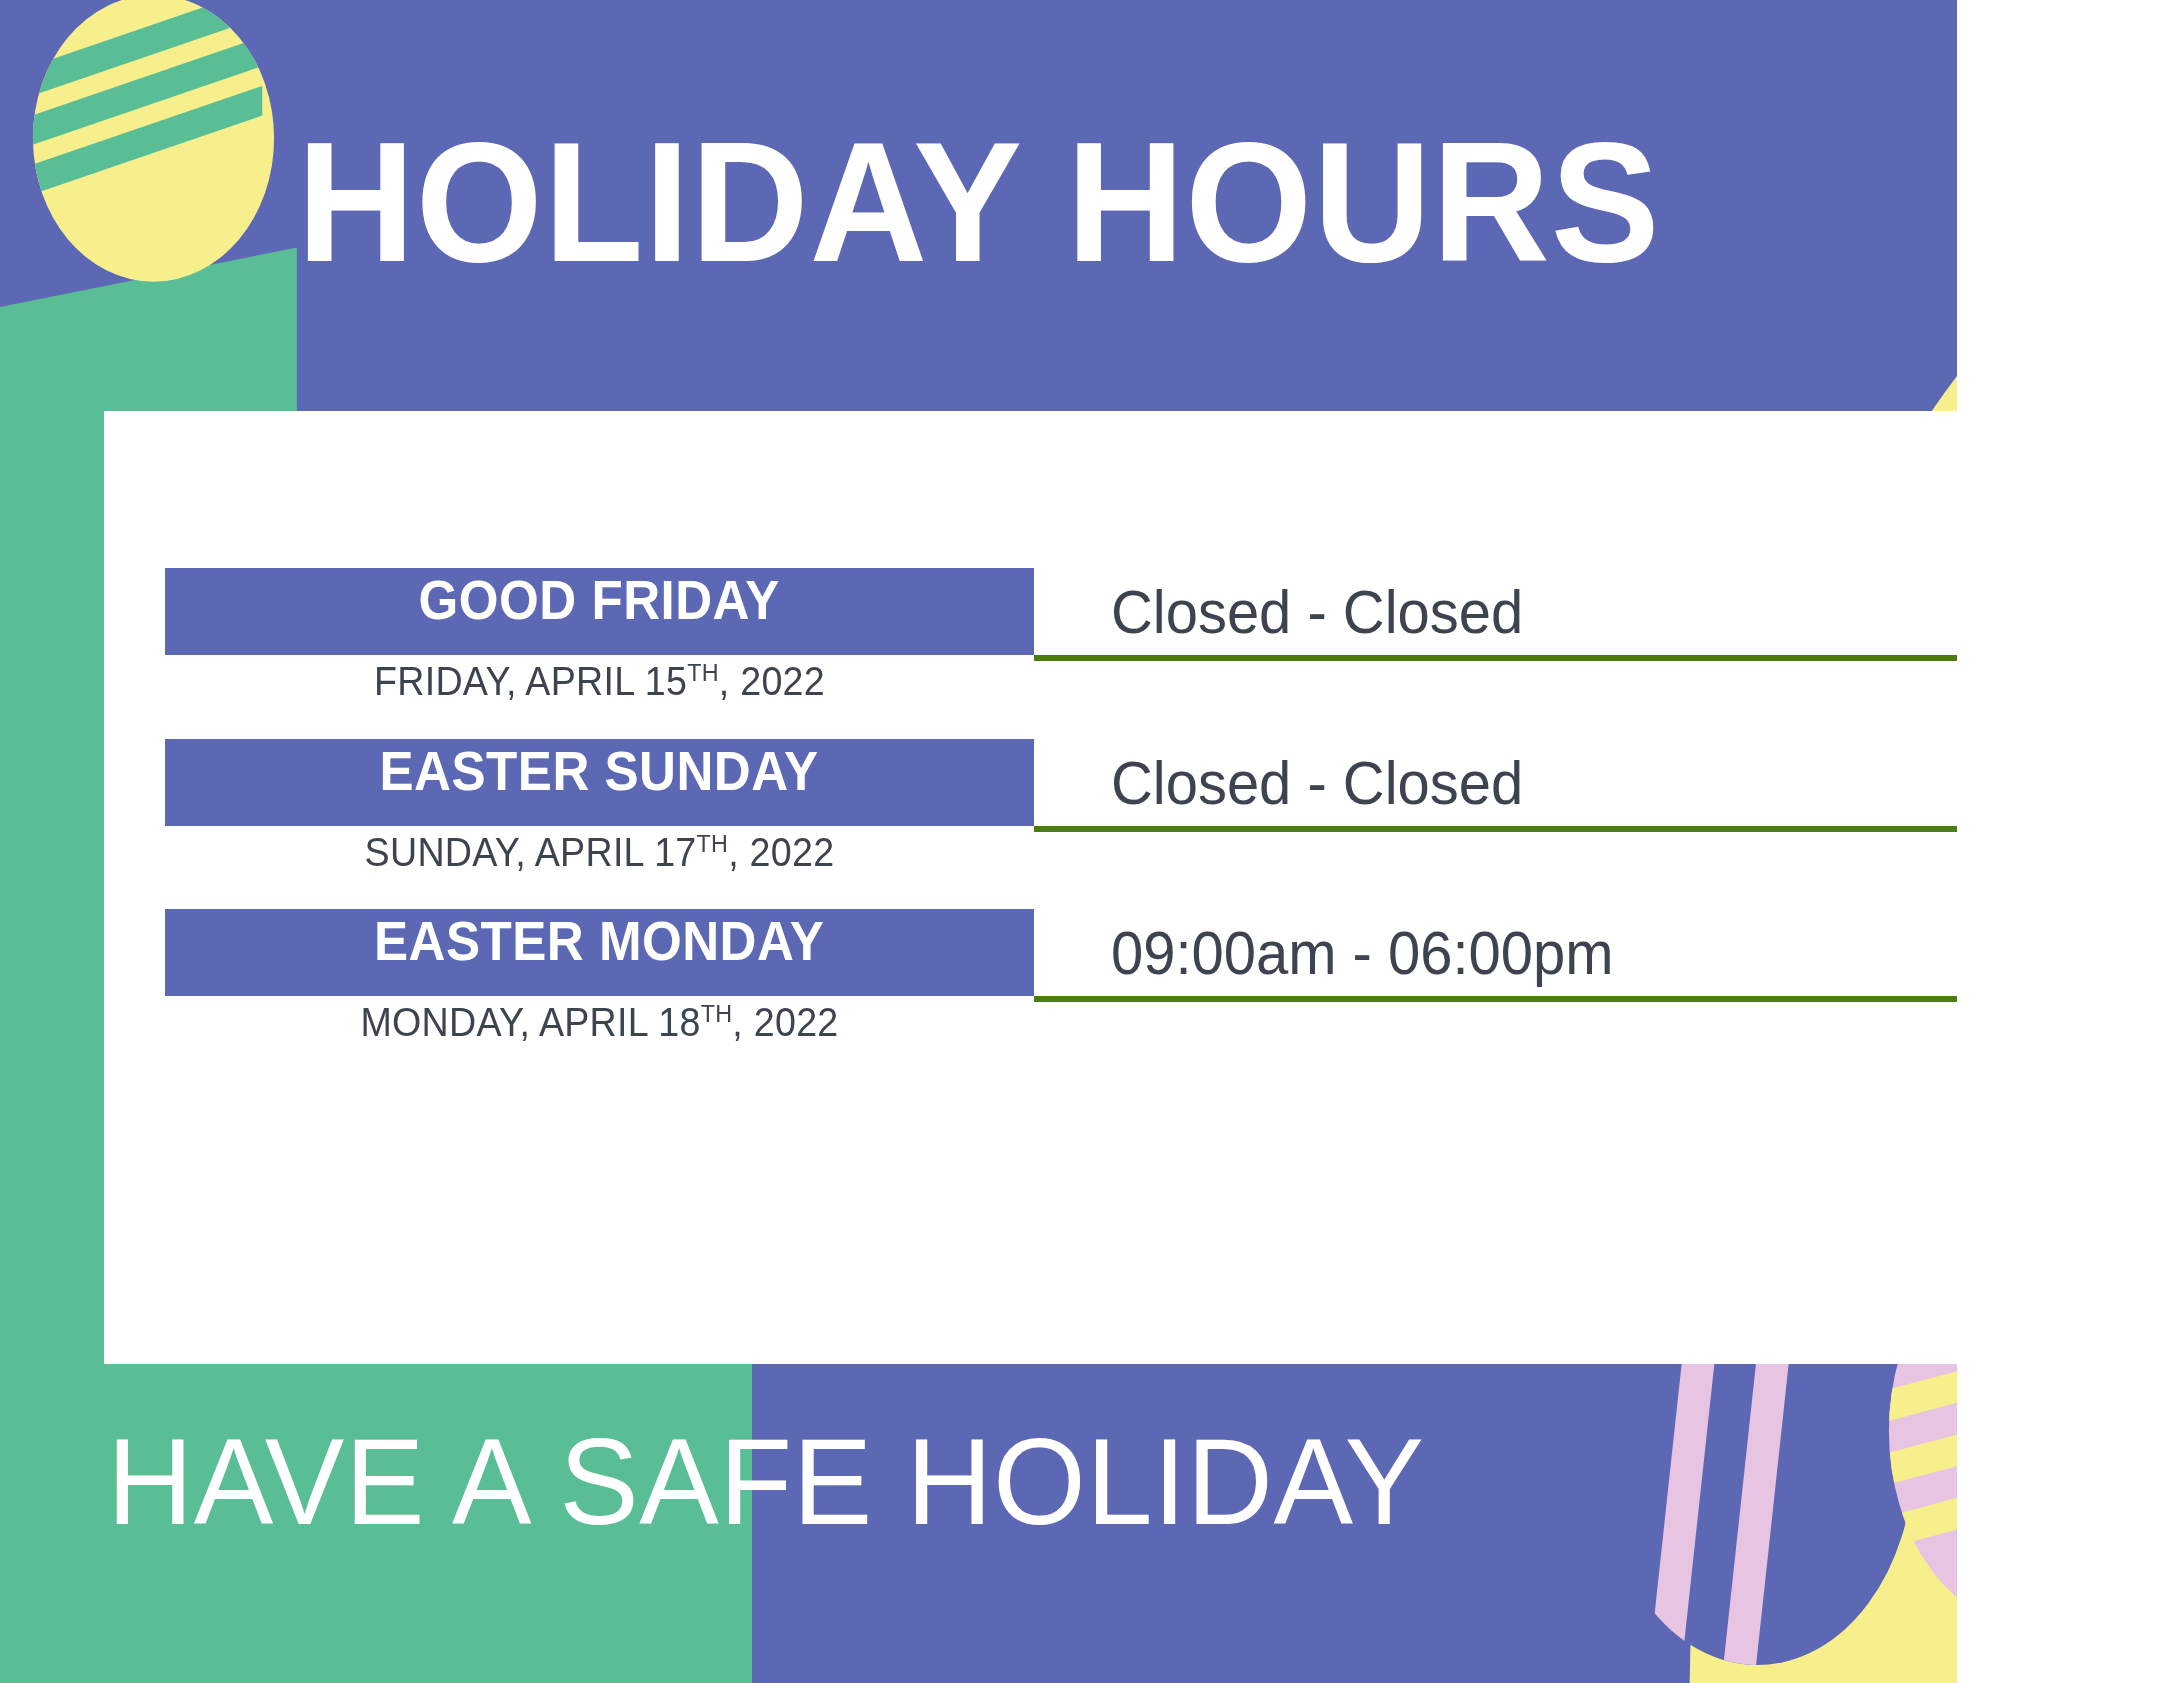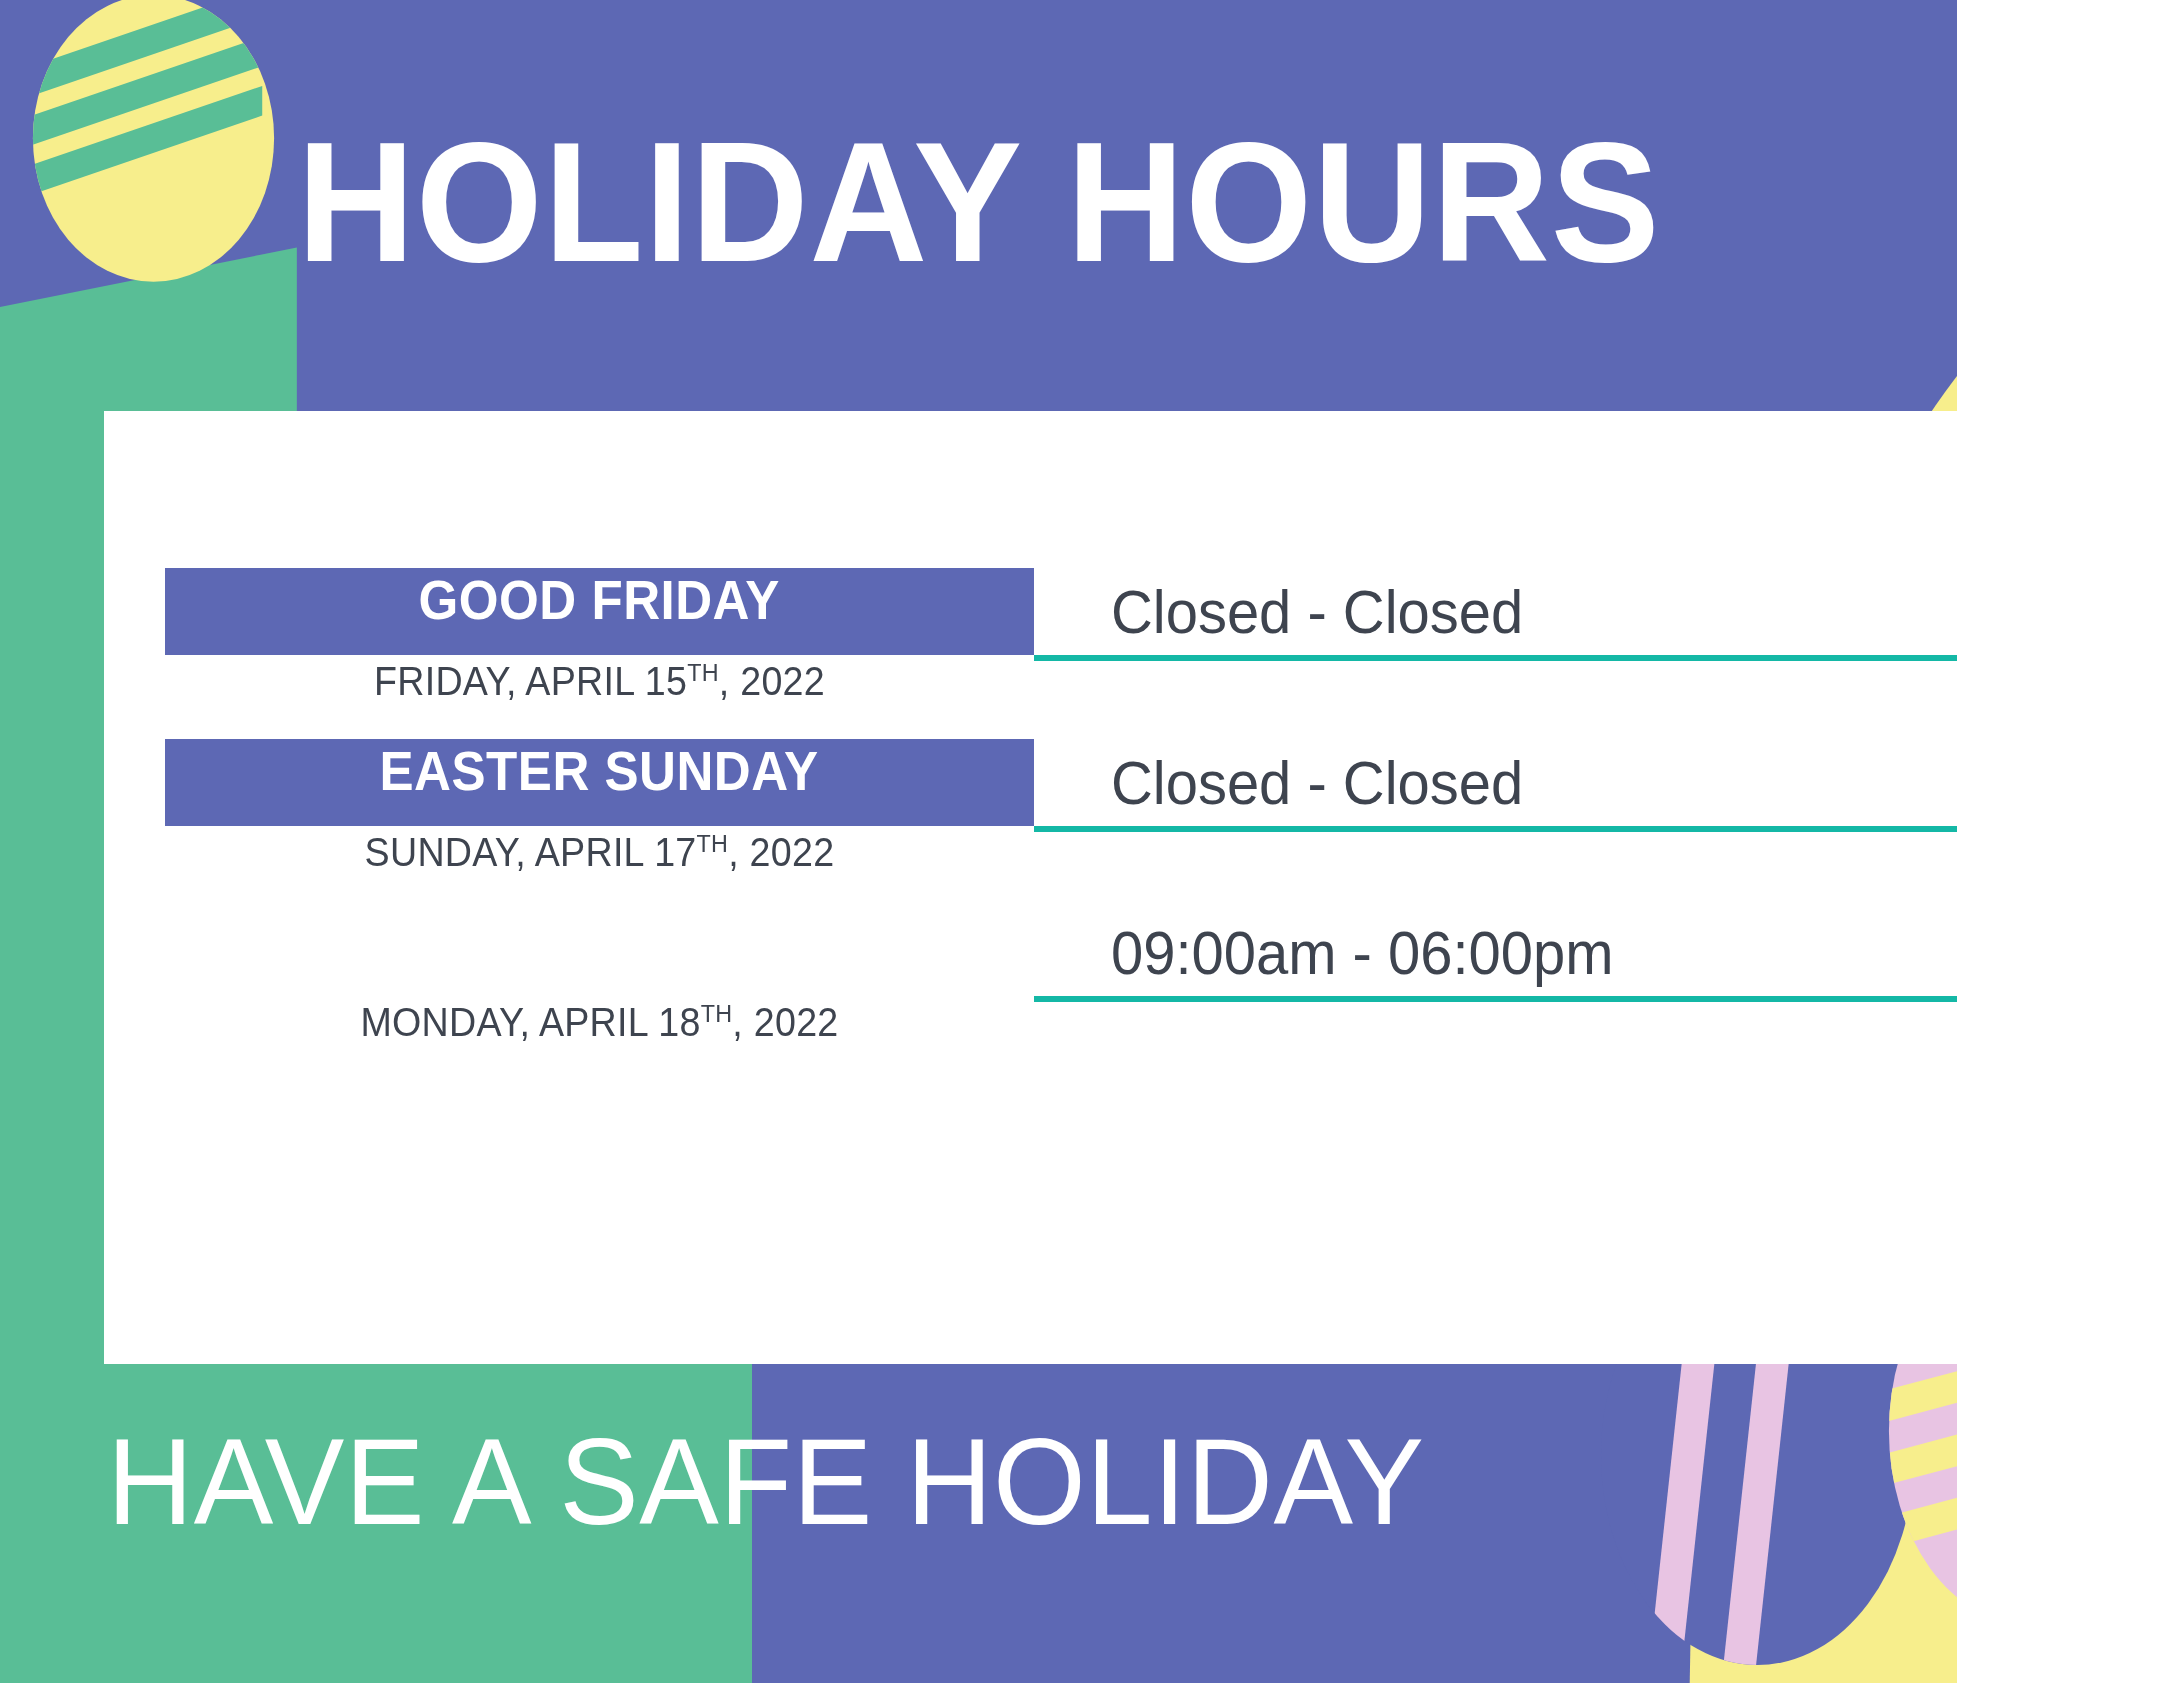--- a/index.html
+++ b/index.html
@@ -135,21 +135,21 @@
     transform: scaleX(0.93);
     white-space: nowrap;
   }
 
   .hours-cell {
     position: absolute;
     left: 869px;
     right: 52px;
     top: 0;
     height: 87px;
-    border-bottom: 6px solid #14b8a6;
+    border-bottom: 6px solid #4d7c0f;
     display: flex;
     align-items: center;
   }
 
   .hours-text {
     font-size: 61px;
     color: #3E444F;
     font-weight: 400;
     padding-left: 81px;
     transform: scaleX(0.95);
@@ -271,20 +271,23 @@
           </div>
           <div class="hours-cell">
             <span class="hours-text">Closed - Closed</span>
           </div>
         </div>
         <div class="date-line"><span>SUNDAY, APRIL 17</span><sup>TH</sup><span>, 2022</span></div>
       </div>
 
       <div class="row row-2">
         <div class="row-main">
+          <div class="name-bar">
+            <span class="name-text">EASTER MONDAY</span>
+          </div>
           <div class="hours-cell">
             <span class="hours-text">09:00am - 06:00pm</span>
           </div>
         </div>
         <div class="date-line"><span>MONDAY, APRIL 18</span><sup>TH</sup><span>, 2022</span></div>
       </div>
 
     </div>
   </div>
 

